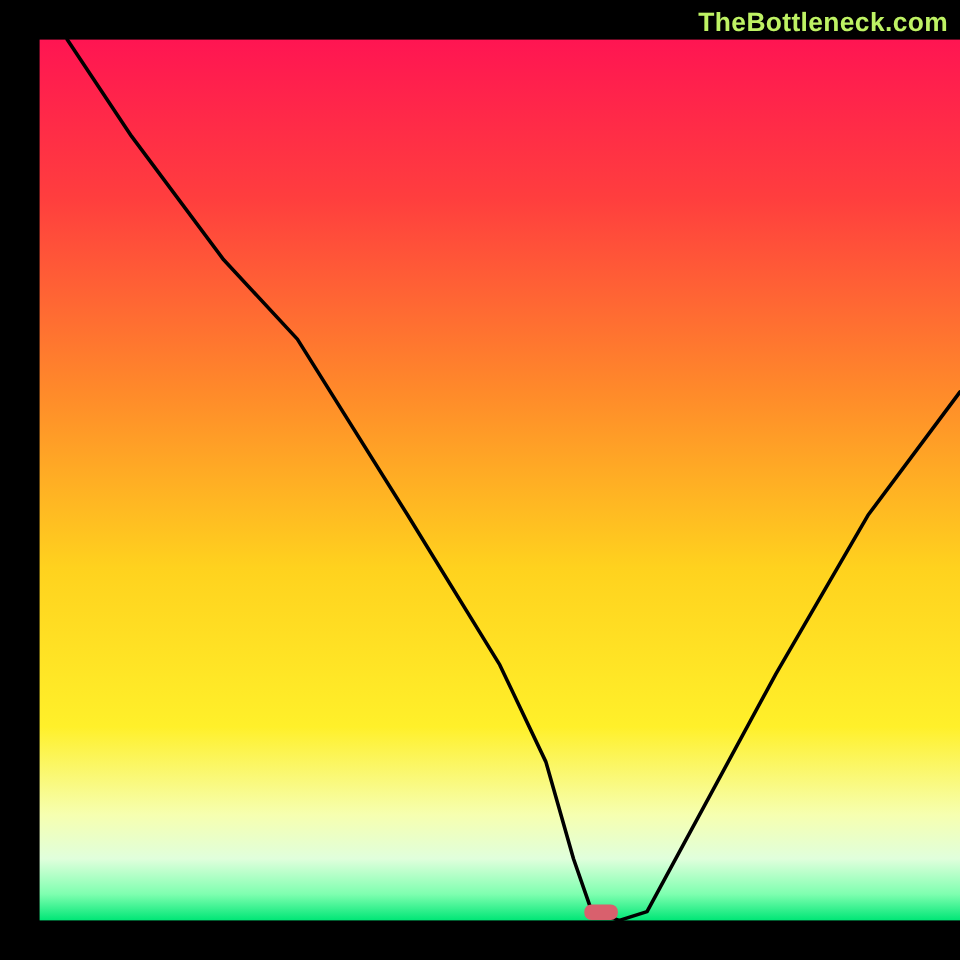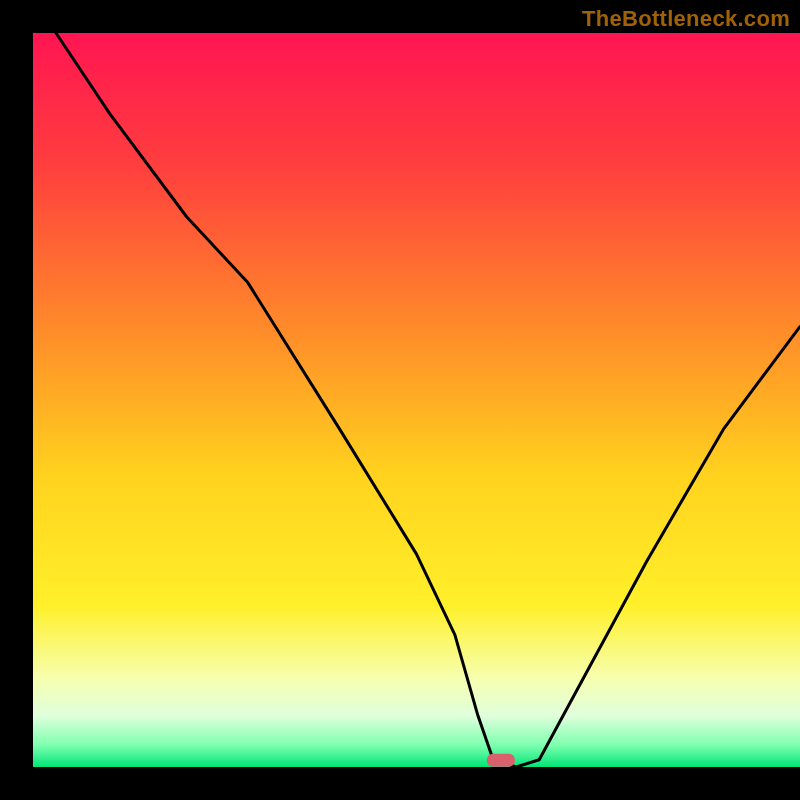--- a/index.html
+++ b/index.html
@@ -14,21 +14,21 @@
   .frame {
     position: relative;
     width: 800px;
     height: 800px;
     background: #000;
   }
   .watermark {
     position: absolute;
     top: 6px;
     right: 10px;
-    color: #a16207;
+    color: #bef264;
     font-size: 22px;
     font-weight: 600;
     letter-spacing: 0.3px;
     user-select: none;
   }
   svg {
     display: block;
   }
 </style>
 </head>

